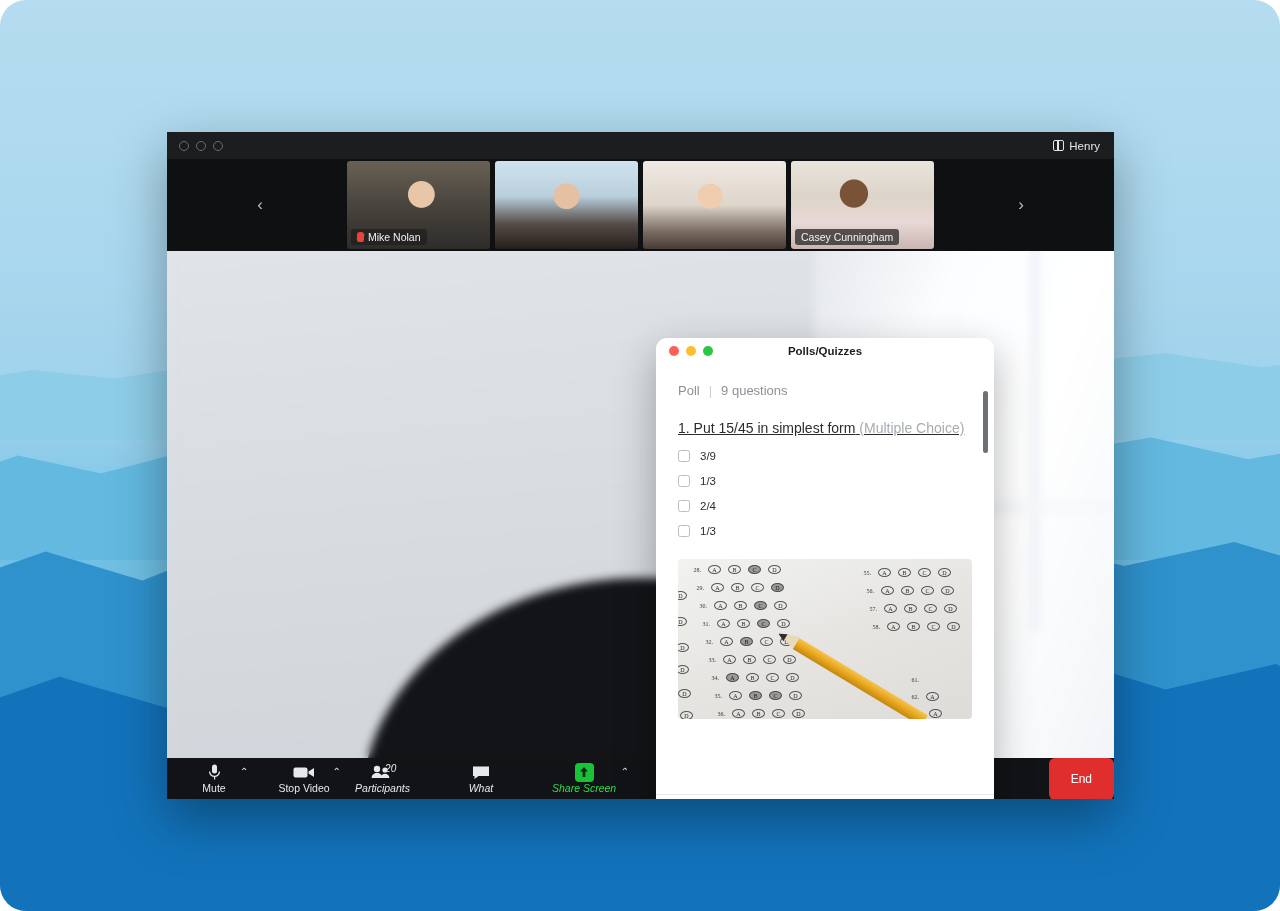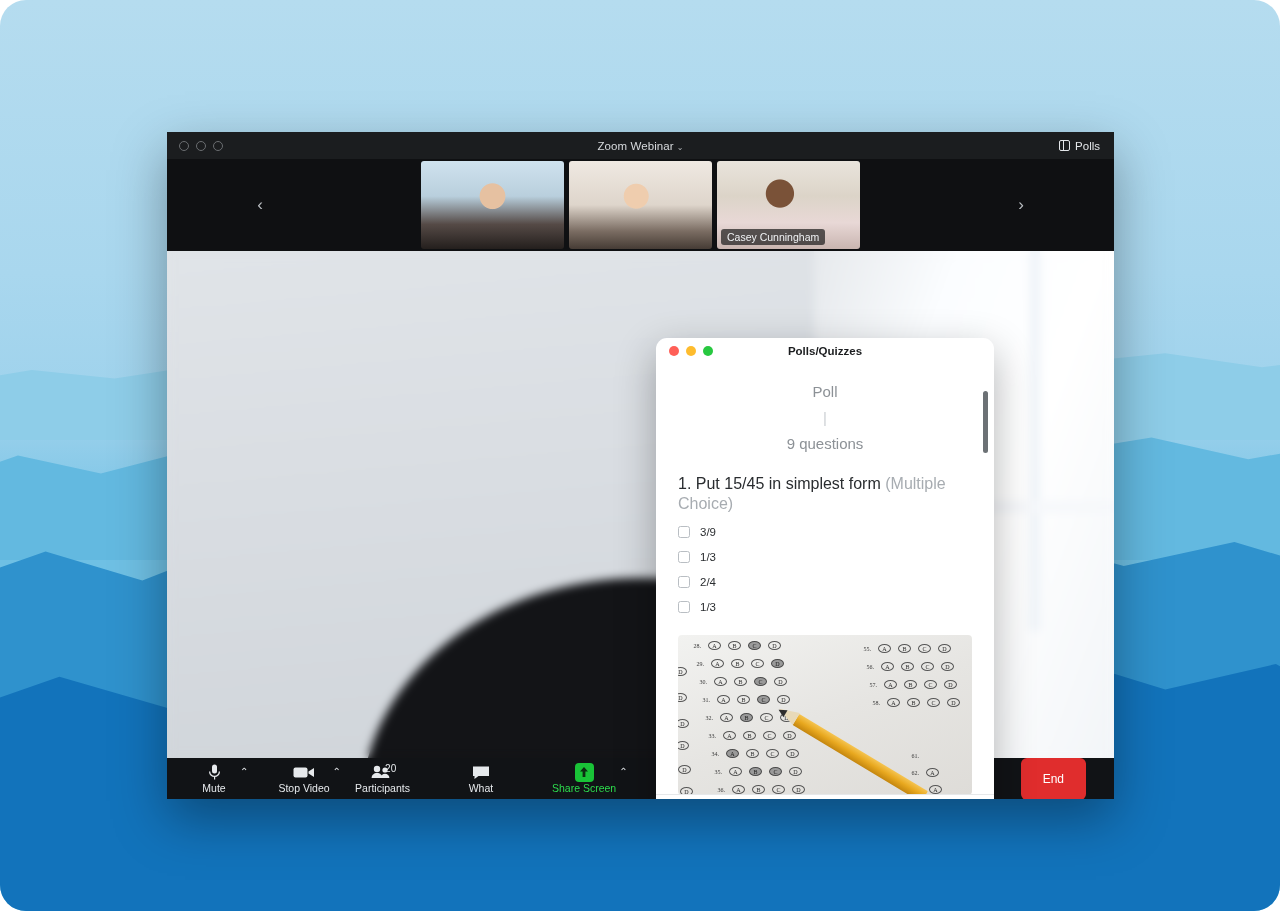--- a/index.html
+++ b/index.html
@@ -159,24 +159,24 @@
     gap: 2px; cursor: pointer; position: relative;
   }
   .tb-item .lbl { line-height: 11px; white-space: nowrap; }
   .tb-ic { height: 17px; display:flex; align-items:center; justify-content:center; }
   .tb-caret {
     color: #e6e9ec; font-size: 10px; margin: 0 2px 13px 3px; cursor: pointer;
     line-height: 1;
   }
   #tb-left { margin-left: 24px; gap: 0; }
   #tb-center { position: absolute; left: 4px; right: 0; display: flex;
-    align-items: center; justify-content: center; gap: 48px; pointer-events: none; }
+    align-items: center; justify-content: center; gap: 48px; pointer-events: none; font-style: italic; }
   #tb-center > * { pointer-events: auto; }
   #end-button {
-    position: absolute; right: 28px;
+    position: absolute; right: 0;
     background: #e02d2d; color: #fff; font-size: 12px;
     padding: 14px 22px; border-radius: 6px; border: none;
     cursor: pointer; font-family: inherit;
   }
   .share-badge {
     width: 19px; height: 19px; background: #19c337; border-radius: 4px;
     display: flex; align-items: center; justify-content: center;
   }
   .lbl-green { color: #2ddc4d !important; }
   .participants-count { position:absolute; left:30px; top:-1px; font-size:10px; color:#e6e9ec; }
@@ -201,25 +201,25 @@
   #modal-title {
     position: absolute; left: 0; right: 0; text-align: center;
     font-size: 11.5px; font-weight: bold; color: #1b1d1f;
     pointer-events: none;
   }
   #modal-body {
     flex: 1; position: relative; overflow: hidden;
     padding: 12px 22px 0 22px;
   }
   #poll-title { font-size: 21px; font-weight: bold; color: #16181a; letter-spacing: -.2px; }
-  #poll-meta { margin-top: 7px; font-size: 15px; color: #8c9196;
-    display: flex; align-items: center; gap: 9px; flex-direction: column; }
+  #poll-meta { margin-top: 7px; font-size: 13px; color: #8c9196;
+    display: flex; align-items: center; gap: 9px; }
   #poll-meta .sep { color: #ccd0d4; }
   .q-block { margin-top: 22px; }
-  .q-text { font-size: 16px; color: #2a2d30; line-height: 1.22; }
+  .q-text { font-size: 14px; color: #2a2d30; line-height: 1.22; text-decoration: underline; }
   .q-type { color: #a7acb1; }
   .opt-row { display: flex; align-items: center; gap: 10px; margin-top: 13px; }
   .opt-box { width: 12px; height: 12px; border: 1.3px solid #b9bec3;
     border-radius: 2.5px; flex: none; cursor: pointer; }
   .opt-label { font-size: 11.5px; color: #2a2d30; text-align: right; }
   #q2-image {
     margin-top: 12px; width: 100%; height: 160px;
     border-radius: 4px; overflow: hidden; position: relative;
     background: linear-gradient(160deg,#f2f2f0 0%,#e6e5e2 50%,#dedcd8 100%);
   }
@@ -272,34 +272,38 @@
   <div class="ridge ridge-4"></div>
 
   <div id="zoom-window">
 
     <div id="zoom-titlebar">
       <div class="mac-dots">
         <i></i>
         <i></i>
         <i></i>
       </div>
-      <div id="window-title">
-        <span>Zoom Webinar</span><span class="caret">⌄</span>
-      </div>
       <div id="view-control">
         <span class="grid-ic"></span>
-        <span>Polls</span>
+        <span>Henry</span>
       </div>
     </div>
 
     <div id="filmstrip">
       <div class="strip-arrow left">
         <span>‹</span>
       </div>
 
+      <div class="tile t1">
+        <div class="bgimg"></div>
+        <div class="namebadge">
+          <span class="mutedot"></span>
+          <span>Mike Nolan</span>
+        </div>
+      </div>
 
 
       <div class="tile t3">
         <div class="bgimg"></div>
       </div>
 
       <div class="tile t4">
         <div class="bgimg"></div>
       </div>
 

